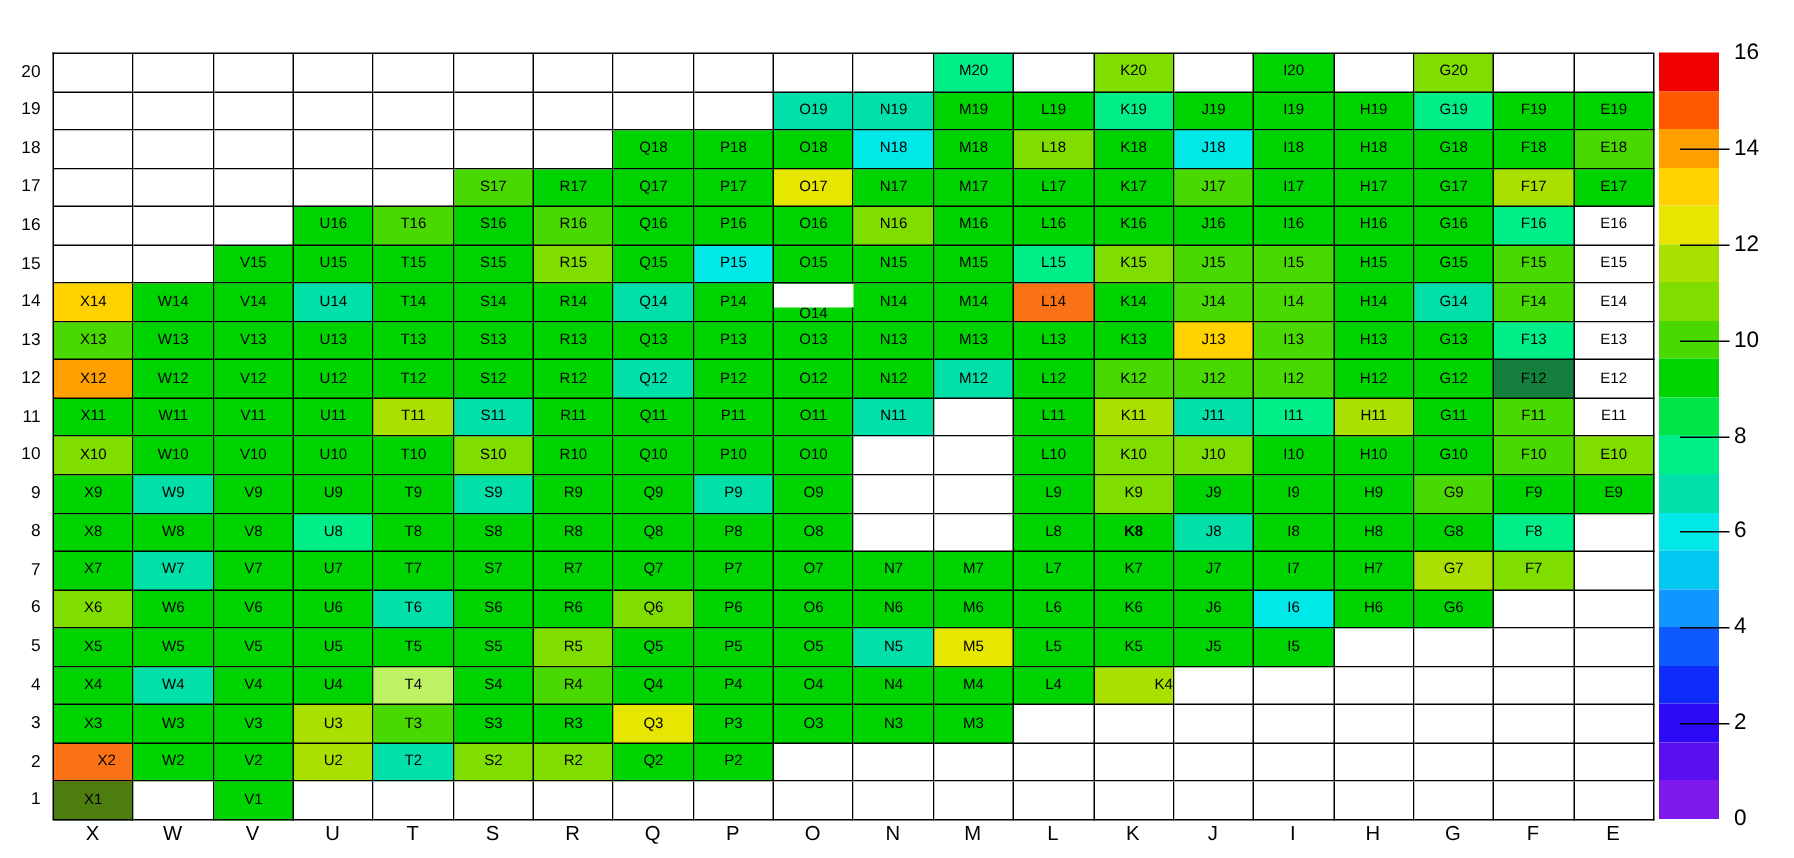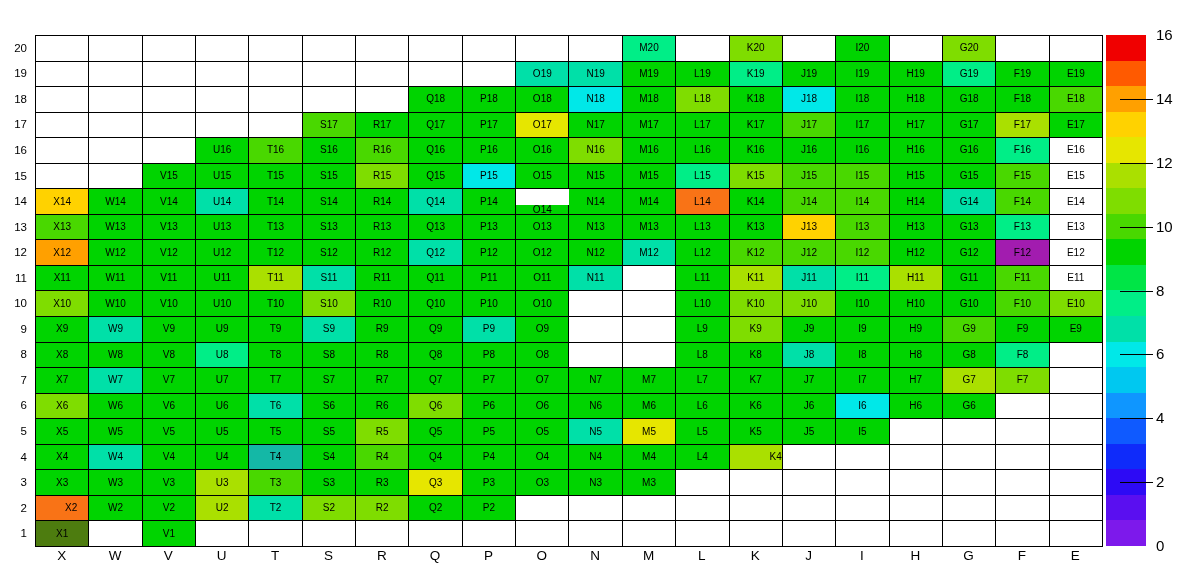--- a/index.html
+++ b/index.html
@@ -225,21 +225,21 @@
       <div class="cell" style="background: rgb(0, 212, 0);">P12</div>
       <div class="cell" style="background: rgb(0, 212, 0);">O12</div>
       <div class="cell" style="background: rgb(0, 212, 0);">N12</div>
       <div class="cell" style="background: rgb(0, 224, 168);">M12</div>
       <div class="cell" style="background: rgb(0, 212, 0);">L12</div>
       <div class="cell" style="background: rgb(73, 216, 0);">K12</div>
       <div class="cell" style="background: rgb(73, 216, 0);">J12</div>
       <div class="cell" style="background: rgb(73, 216, 0);">I12</div>
       <div class="cell" style="background: rgb(0, 212, 0);">H12</div>
       <div class="cell" style="background: rgb(0, 212, 0);">G12</div>
-      <div class="cell" style="background: #a21caf; text-align: center;">F12</div>
+      <div class="cell" style="background: #15803d; text-align: center;">F12</div>
       <div class="cell">E12</div>
       <div class="cell" style="background: rgb(0, 212, 0);">X11</div>
       <div class="cell" style="background: rgb(0, 212, 0);">W11</div>
       <div class="cell" style="background: rgb(0, 212, 0);">V11</div>
       <div class="cell" style="background: rgb(0, 212, 0);">U11</div>
       <div class="cell" style="background: rgb(170, 224, 0);">T11</div>
       <div class="cell" style="background: rgb(0, 224, 168);">S11</div>
       <div class="cell" style="background: rgb(0, 212, 0);">R11</div>
       <div class="cell" style="background: rgb(0, 212, 0);">Q11</div>
       <div class="cell" style="background: rgb(0, 212, 0);">P11</div>
@@ -300,21 +300,21 @@
       <div class="cell" style="background: rgb(0, 238, 135);">U8</div>
       <div class="cell" style="background: rgb(0, 212, 0);">T8</div>
       <div class="cell" style="background: rgb(0, 212, 0);">S8</div>
       <div class="cell" style="background: rgb(0, 212, 0);">R8</div>
       <div class="cell" style="background: rgb(0, 212, 0);">Q8</div>
       <div class="cell" style="background: rgb(0, 212, 0);">P8</div>
       <div class="cell" style="background: rgb(0, 212, 0);">O8</div>
       <div class="cell"></div>
       <div class="cell"></div>
       <div class="cell" style="background: rgb(0, 212, 0);">L8</div>
-      <div class="cell" style="background: rgb(0, 212, 0);">K8</div>
+      <div class="cell" style="background: rgb(0, 212, 0); font-weight: bold;">K8</div>
       <div class="cell" style="background: rgb(0, 224, 168);">J8</div>
       <div class="cell" style="background: rgb(0, 212, 0);">I8</div>
       <div class="cell" style="background: rgb(0, 212, 0);">H8</div>
       <div class="cell" style="background: rgb(0, 212, 0);">G8</div>
       <div class="cell" style="background: rgb(0, 238, 135);">F8</div>
       <div class="cell"></div>
       <div class="cell" style="background: rgb(0, 212, 0);">X7</div>
       <div class="cell" style="background: rgb(0, 224, 168);">W7</div>
       <div class="cell" style="background: rgb(0, 212, 0);">V7</div>
       <div class="cell" style="background: rgb(0, 212, 0);">U7</div>
@@ -371,21 +371,21 @@
       <div class="cell" style="background: rgb(0, 212, 0);">J5</div>
       <div class="cell" style="background: rgb(0, 212, 0);">I5</div>
       <div class="cell"></div>
       <div class="cell"></div>
       <div class="cell"></div>
       <div class="cell"></div>
       <div class="cell" style="background: rgb(0, 212, 0);">X4</div>
       <div class="cell" style="background: rgb(0, 224, 168);">W4</div>
       <div class="cell" style="background: rgb(0, 212, 0);">V4</div>
       <div class="cell" style="background: rgb(0, 212, 0);">U4</div>
-      <div class="cell" style="background: #14b8a6;">T4</div>
+      <div class="cell" style="background: #bef264;">T4</div>
       <div class="cell" style="background: rgb(0, 212, 0);">S4</div>
       <div class="cell" style="background: rgb(73, 216, 0);">R4</div>
       <div class="cell" style="background: rgb(0, 212, 0);">Q4</div>
       <div class="cell" style="background: rgb(0, 212, 0);">P4</div>
       <div class="cell" style="background: rgb(0, 212, 0);">O4</div>
       <div class="cell" style="background: rgb(0, 212, 0);">N4</div>
       <div class="cell" style="background: rgb(0, 212, 0);">M4</div>
       <div class="cell" style="background: rgb(0, 212, 0);">L4</div>
       <div class="cell" style="background: rgb(170, 224, 0); padding-left: 40px;">K4</div>
       <div class="cell"></div>

